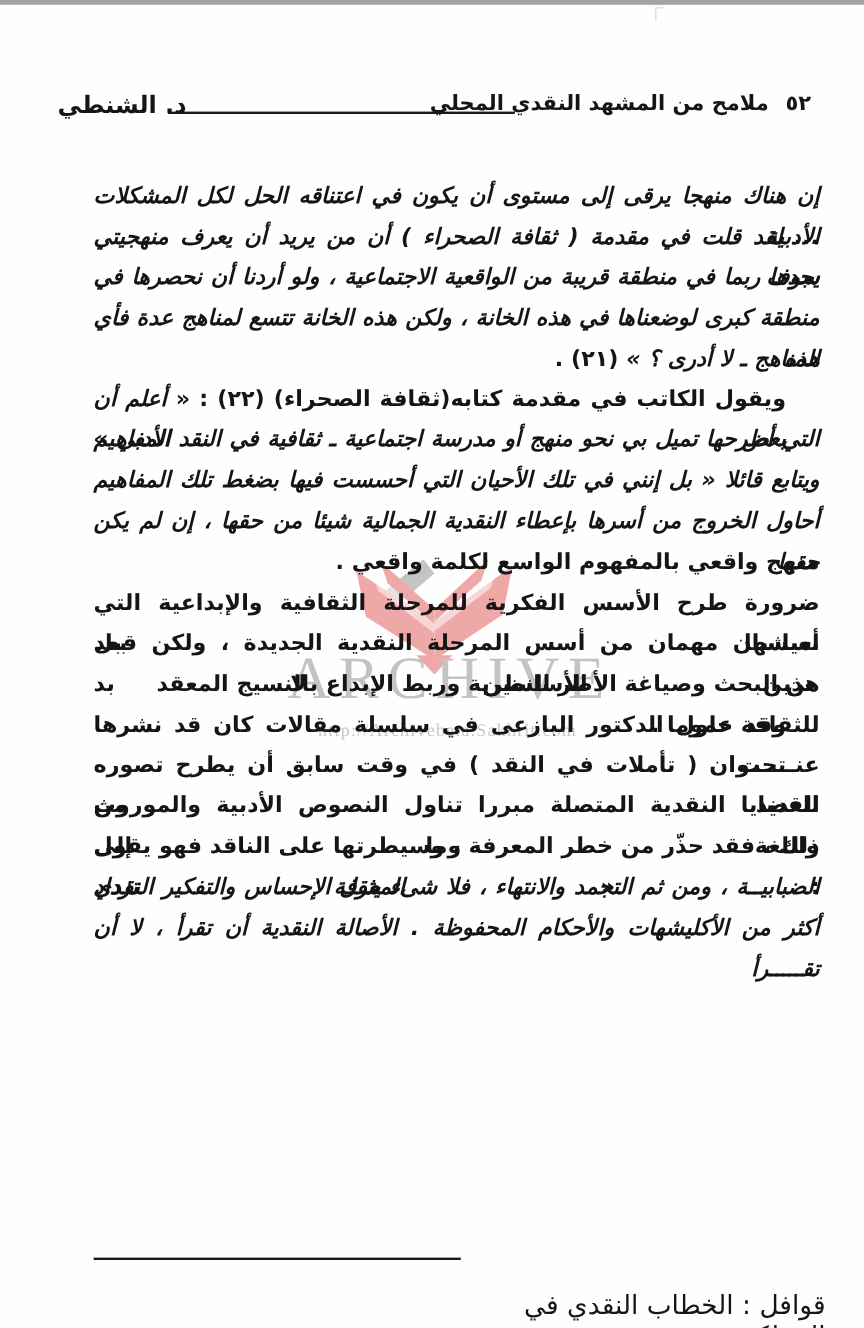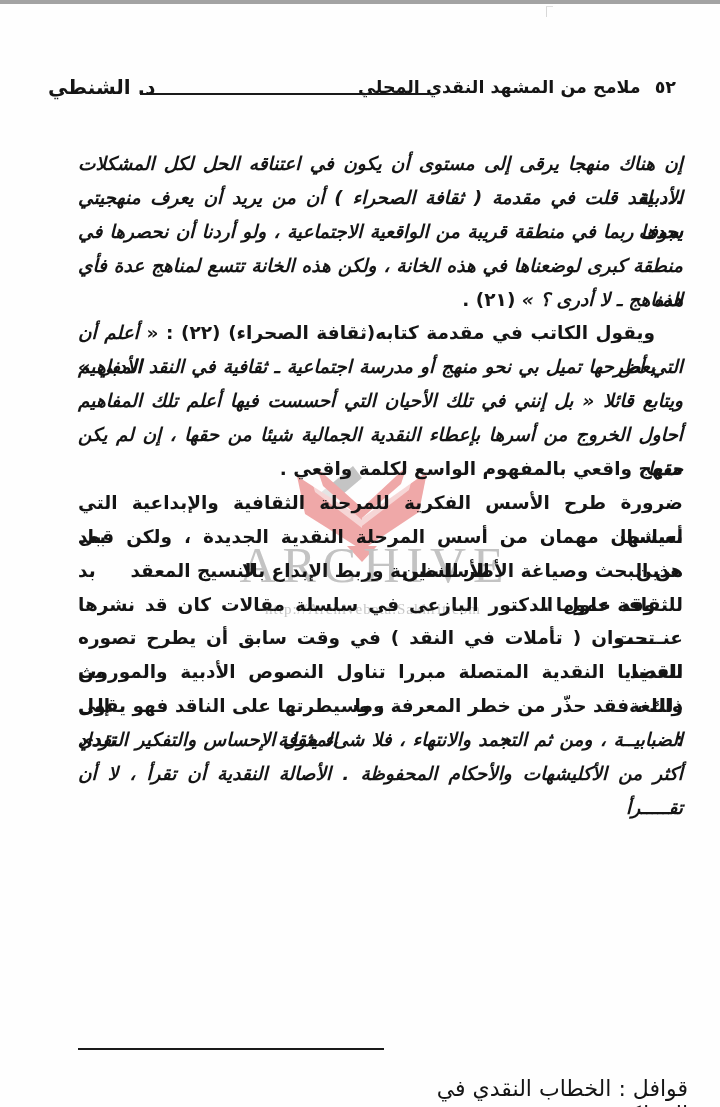--- a/index.html
+++ b/index.html
@@ -79,21 +79,21 @@
   </div>
 
   <div class="body-text">
       <div class="bline"><span class="q">إن هناك منهجا يرقى إلى مستوى أن يكون في اعتناقه الحل لكل المشكلات الأدبية</span></div>
       <div class="bline"><span class="q">... لقد قلت في مقدمة ( ثقافة الصحراء ) أن من يريد أن يعرف منهجيتي سوف</span></div>
       <div class="bline"><span class="q">يجدها ربما في منطقة قريبة من الواقعية الاجتماعية ، ولو أردنا أن نحصرها في</span></div>
       <div class="bline"><span class="q">منطقة كبرى لوضعناها في هذه الخانة ، ولكن هذه الخانة تتسع لمناهج عدة فأي هذه</span></div>
       <div class="bline end"><span class="q">المناهج ـ لا أدرى ؟ » </span><span>(٢١) .</span></div>
       <div class="bline indent"><span>ويقول الكاتب في مقدمة كتابه(ثقافة الصحراء) (٢٢) : « </span><span class="q">أعلم أن بعض المفاهيم</span></div>
       <div class="bline"><span class="q">التي أطرحها تميل بي نحو منهج أو مدرسة اجتماعية ـ ثقافية في النقد الأدبي »</span></div>
-      <div class="bline"><span class="q">ويتابع قائلا « بل إنني في تلك الأحيان التي أحسست فيها أعلم تلك المفاهيم</span></div>
+      <div class="bline"><span class="q">ويتابع قائلا « بل إنني في تلك الأحيان التي أحسست فيها بضغط تلك المفاهيم</span></div>
       <div class="bline"><span class="q">أحاول الخروج من أسرها بإعطاء النقدية الجمالية شيئا من حقها ، إن لم يكن حقها</span></div>
       <div class="bline end"><span>منهج واقعي بالمفهوم الواسع لكلمة واقعي .</span></div>
       <div class="bline"><span>ضرورة طرح الأسس الفكرية للمرحلة الثقافية والإبداعية التي نعيشها بعد</span></div>
       <div class="bline"><span>أساسان مهمان من أسس المرحلة النقدية الجديدة ، ولكن قبل هذين الأساسين لا بد</span></div>
       <div class="bline end"><span>من البحث وصياغة الأطر النظرية وربط الإبداع بالنسيج المعقد للثقافة عموما .</span></div>
       <div class="bline indent"><span>وقد حاول الدكتور البازعى في سلسلة مقالات كان قد نشرها تحت</span></div>
       <div class="bline"><span>عنــــــوان ( تأملات في النقد ) في وقت سابق أن يطرح تصوره للعديد من</span></div>
       <div class="bline"><span>القضايا النقدية المتصلة مبررا تناول النصوص الأدبية والموروث واللغة وما إلى</span></div>
       <div class="bline"><span>ذلك ، فقد حذّر من خطر المعرفة ، وسيطرتها على الناقد فهو يقول : « </span><span class="q">المعرفة تزداد</span></div>
       <div class="bline"><span class="q">الضبابيــة ، ومن ثم التجمد والانتهاء ، فلا شىء يثقل الإحساس والتفكير النقدي</span></div>

